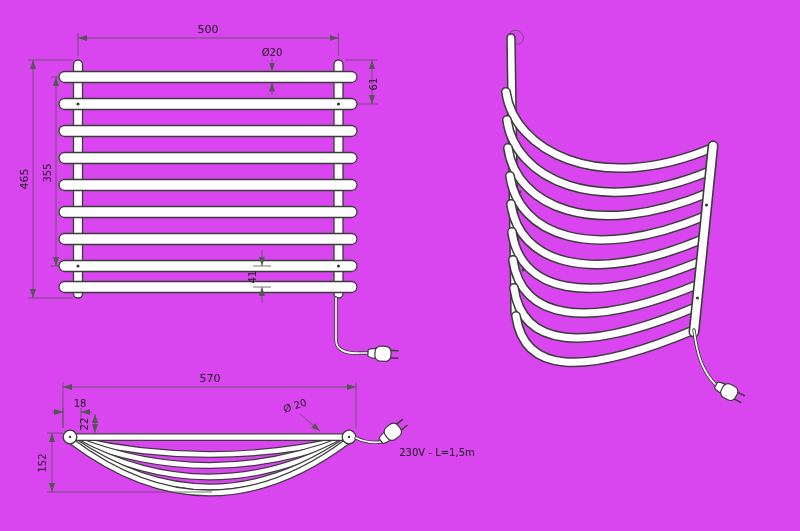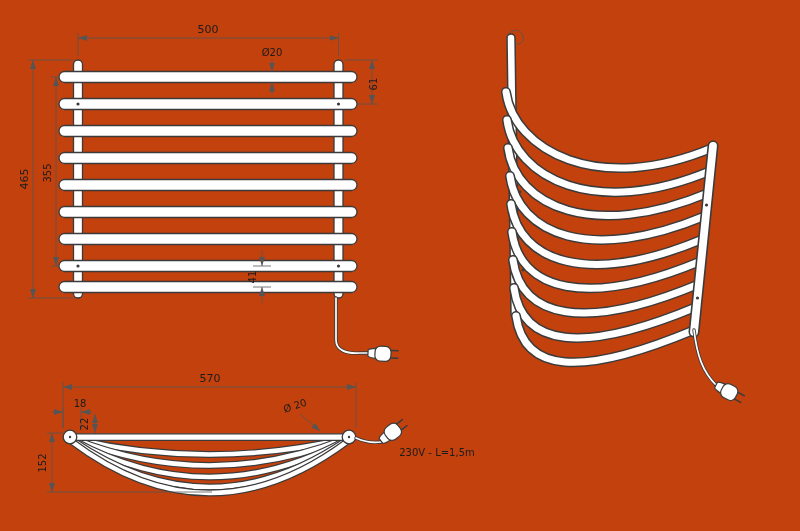--- a/index.html
+++ b/index.html
@@ -1,16 +1,16 @@
 <!DOCTYPE html>
 <html><head>
 <meta charset="utf-8">
 <style>
   html,body{margin:0;padding:0;background:#fff;}
-  #canvas-wrap{position:relative;width:800px;height:531px;background:#c2410c;overflow:hidden;
+  #canvas-wrap{position:relative;width:800px;height:531px;background:#d946ef;overflow:hidden;
     font-family:"DejaVu Sans", sans-serif;}
   svg{position:absolute;top:0;left:0;}
   text{font-family:"DejaVu Sans", sans-serif;font-size:11px;fill:#1c1c1c;}
   text.small{font-size:10px;}
   .tube{fill:#ffffff;stroke:#3b3b3b;stroke-width:1.3;}
   .to{stroke:#3b3b3b;fill:none;stroke-linecap:round;}
   .ti{stroke:#ffffff;fill:none;stroke-linecap:round;}
   .dim,.ext{stroke:#555555;stroke-width:0.8;fill:none;}
   .leader{stroke:#555555;stroke-width:0.8;fill:none;}
   .cable-o{stroke:#3b3b3b;stroke-width:3.4;fill:none;stroke-linecap:round;}

